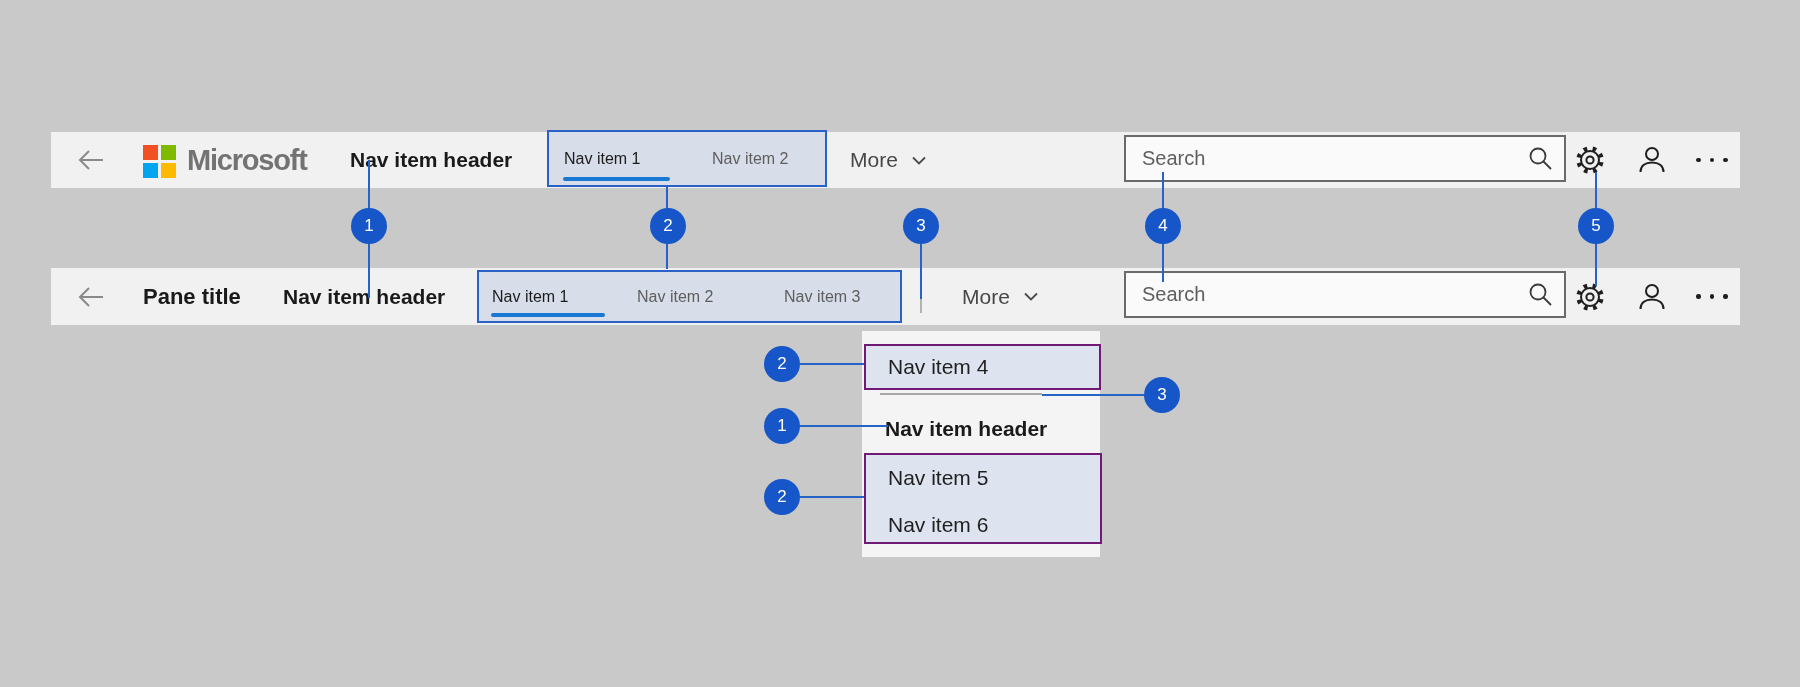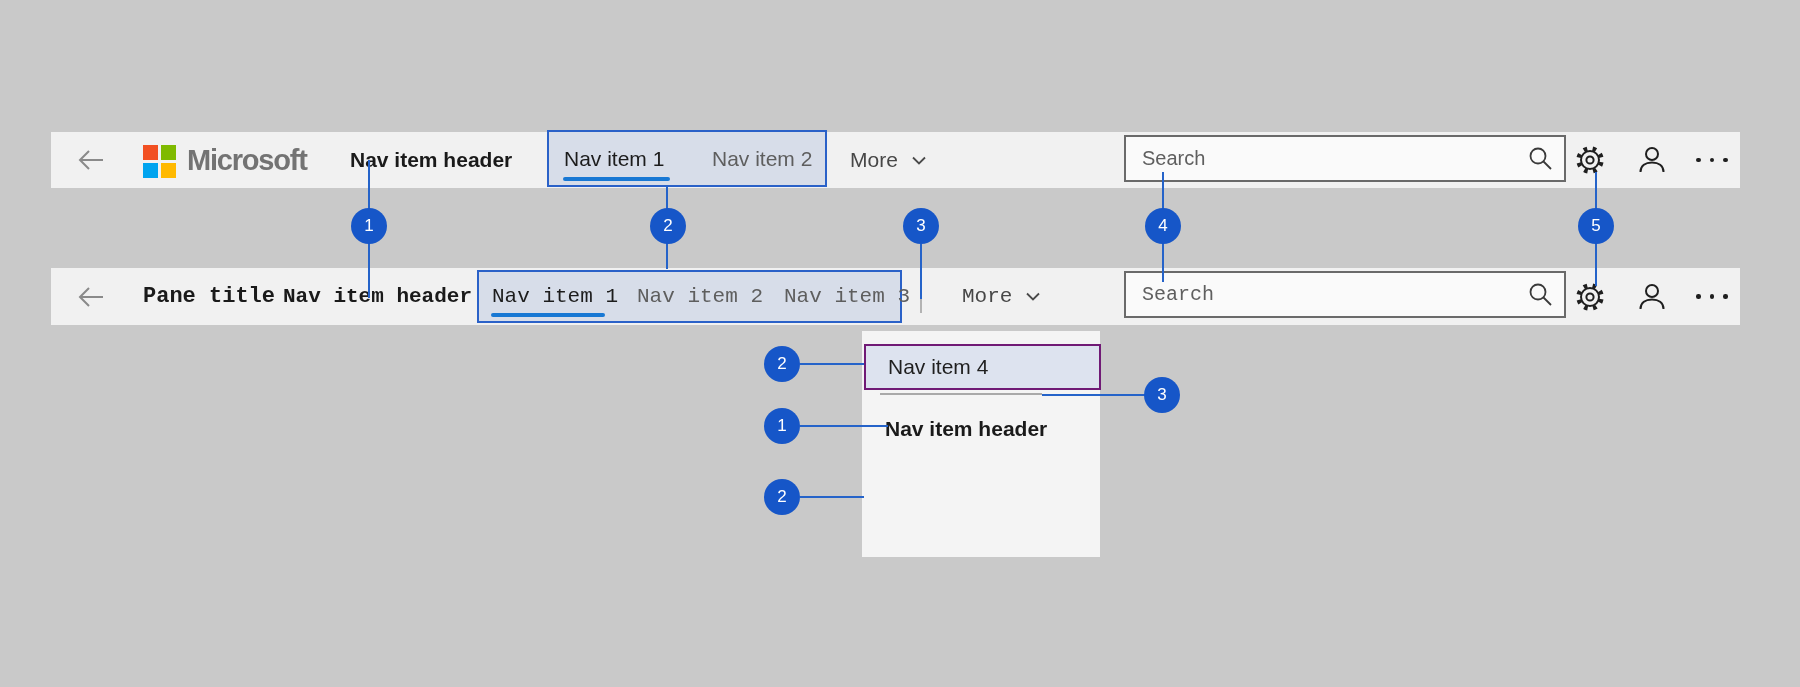--- a/index.html
+++ b/index.html
@@ -2,36 +2,36 @@
 <html><head>
 <meta charset="utf-8">
 <style>
   html,body{margin:0;padding:0;background:#c9c9c9;}
   .canvas{position:relative;width:1740px;height:687px;background:#c9c9c9;overflow:hidden;
           font-family:"Liberation Sans","DejaVu Sans",sans-serif;}
 
   
   .bar{position:absolute;left:51px;width:1694px;background:#f1f1f1;}
   .top-bar{top:132px;height:56px;}
-  .pane-bar{top:268px;height:57px;font-family:Liberation Mono, monospace;}
+  .pane-bar{top:268px;height:57px;}
   .bar *{box-sizing:border-box;}
   .abs{position:absolute;}
 
   .back{top:0;left:18px;width:44px;height:100%;display:flex;align-items:center;justify-content:center;cursor:pointer;}
 
   .mslogo{top:13px;left:92px;display:grid;grid-template-columns:15px 15px;grid-template-rows:15px 15px;gap:3px;}
   .mslogo div{width:15px;height:15px;}
   .mslogo-text{left:136px;top:0;height:100%;display:flex;align-items:center;
                font-size:29px;font-weight:bold;color:#737373;letter-spacing:-1.2px;}
 
   .bold-label{top:0;height:100%;display:flex;align-items:center;font-size:21px;font-weight:bold;color:#1a1a1a;}
 
   .hl-box{border:2px solid #2a61c8;background:#d7dde9;}
   .nav-item{position:absolute;top:0;height:100%;display:flex;align-items:center;
-            font-size:21px;color:#5e5e5e;cursor:pointer;white-space:nowrap;}
+            font-size:16px;color:#5e5e5e;cursor:pointer;white-space:nowrap;}
   .nav-item.selected{color:#1c1c1c;}
   .underline{position:absolute;height:4px;border-radius:2px;background:#1878d4;}
 
   .more{top:0;height:100%;display:flex;align-items:center;gap:14px;font-size:21px;color:#474747;cursor:pointer;}
 
   .search-wrap{height:47px;width:442px;border-radius:14px;}
   .search-wrap input{width:100%;height:100%;border:2px solid #6a6a6a;background:#fafafa;
                      font-family:inherit;font-size:20px;color:#333;padding:0 48px 0 16px;outline:none;}
   .search-wrap input::placeholder{color:#5f5f5f;opacity:1;}
   .search-glyph{position:absolute;right:12px;top:9px;}
@@ -176,20 +176,24 @@
         </div>
     </div>
   </header>
 
   <div class="menu">
     <div class="menu-box" style="top:13px;width:233px;height:42px;">
       <div class="menu-item" style="top:9px;">Nav item 4</div>
     </div>
     <div class="menu-divider"></div>
     <div class="menu-header" style="top:86px;">Nav item header</div>
+    <div class="menu-box" style="top:122px;width:234px;height:87px;">
+      <div class="menu-item" style="top:11px;">Nav item 5</div>
+      <div class="menu-item" style="top:58px;">Nav item 6</div>
+    </div>
   </div>
 
   <div class="cl" style="left:368px;top:160px;width:2px;height:138px;"></div>
   <div class="cl" style="left:666px;top:186px;width:2px;height:83px;"></div>
   <div class="cl" style="left:920px;top:244px;width:2px;height:55px;"></div>
   <div class="cl" style="left:1162px;top:172px;width:2px;height:110px;"></div>
   <div class="cl" style="left:1595px;top:172px;width:2px;height:114px;"></div>
   <div class="cl" style="left:800px;top:363px;width:64px;height:2px;"></div>
   <div class="cl" style="left:800px;top:425px;width:88px;height:2px;"></div>
   <div class="cl" style="left:800px;top:496px;width:64px;height:2px;"></div>

